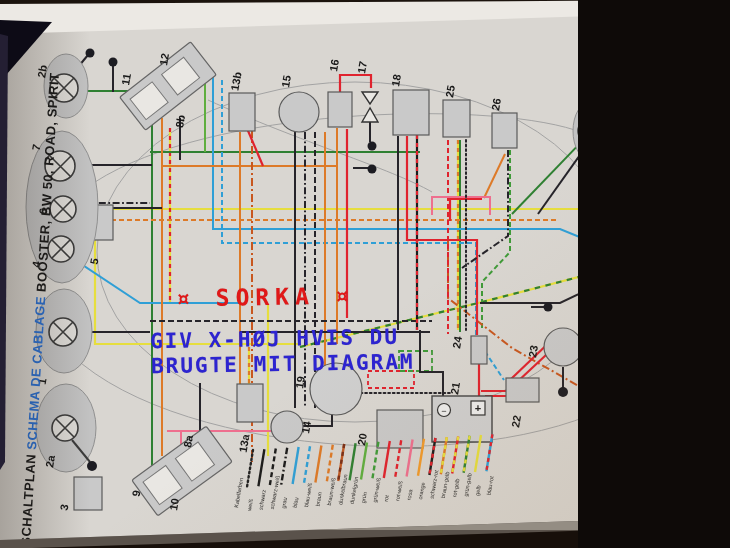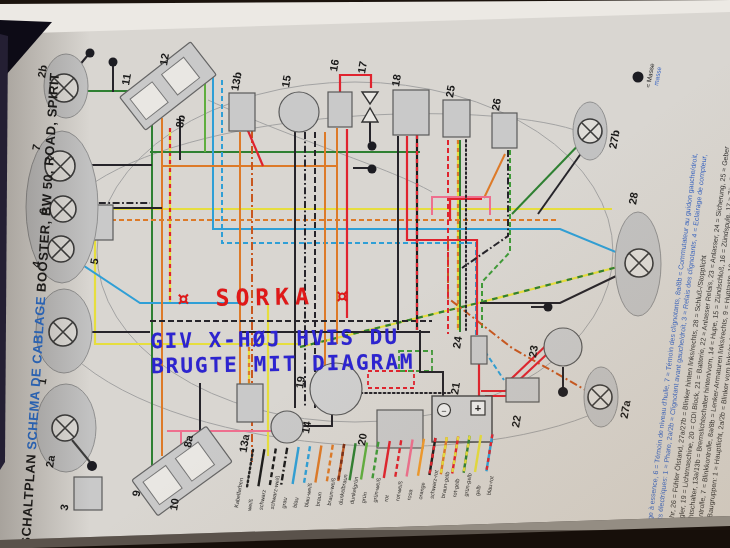--- a/index.html
+++ b/index.html
@@ -1,16 +1,16 @@
 <!DOCTYPE html>
 <html><head>
 <meta charset="utf-8">
 <style>
   html,body{margin:0;padding:0;background:#0e0a08;}
-  .frame{position:relative;width:730px;height:548px;overflow:hidden;
+  .frame{position:relative;width:578px;height:548px;overflow:hidden;
          background:#1b130d;font-family:"Liberation Sans",sans-serif;}
   .frame svg{position:absolute;left:0;top:0;}
   .overlay{position:absolute;font-family:"DejaVu Sans Mono",monospace;font-weight:bold;
            white-space:nowrap;transform:rotate(-1deg);text-shadow:0 0 1px rgba(0,0,0,.15);}
   .ov-red{left:176px;top:284px;font-size:23px;letter-spacing:6px;}
   .ov-blue1{left:150px;top:327px;font-size:21px;letter-spacing:2px;}
   .ov-blue2{left:151px;top:352px;font-size:21px;letter-spacing:2px;}
   .comp-label{font-weight:bold;font-size:11px;fill:#181818;}
   .desc{font-size:7px;}
   .legend-label{font-size:5.6px;fill:#2a2a2a;}

